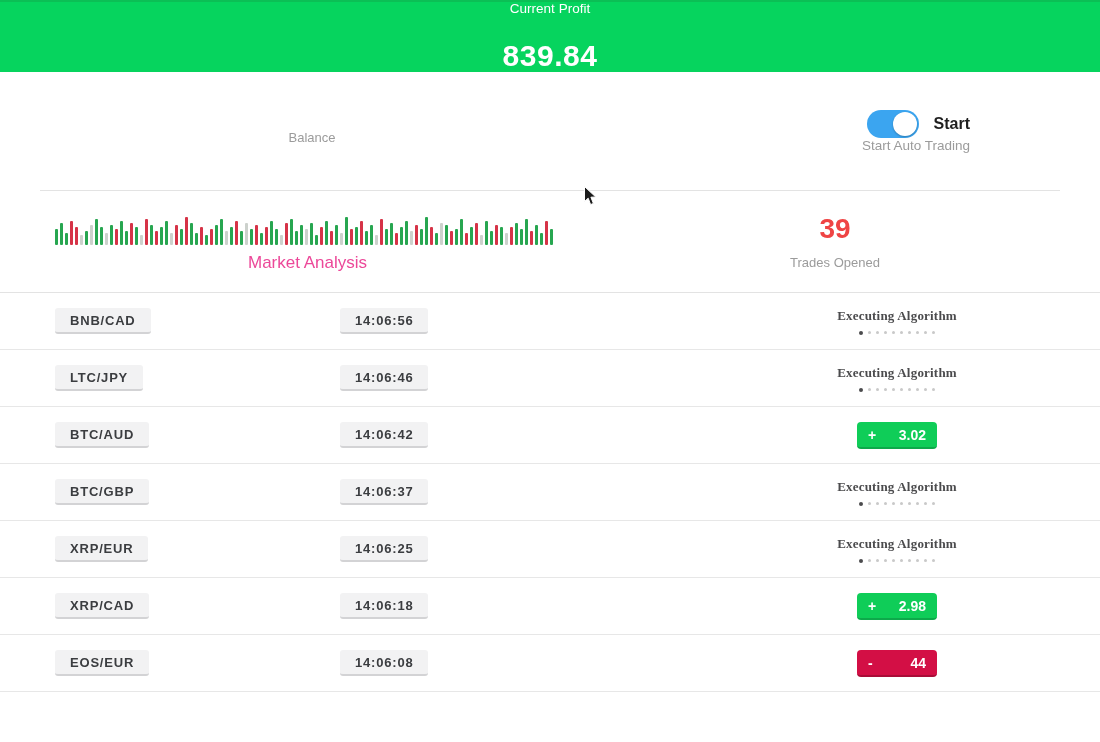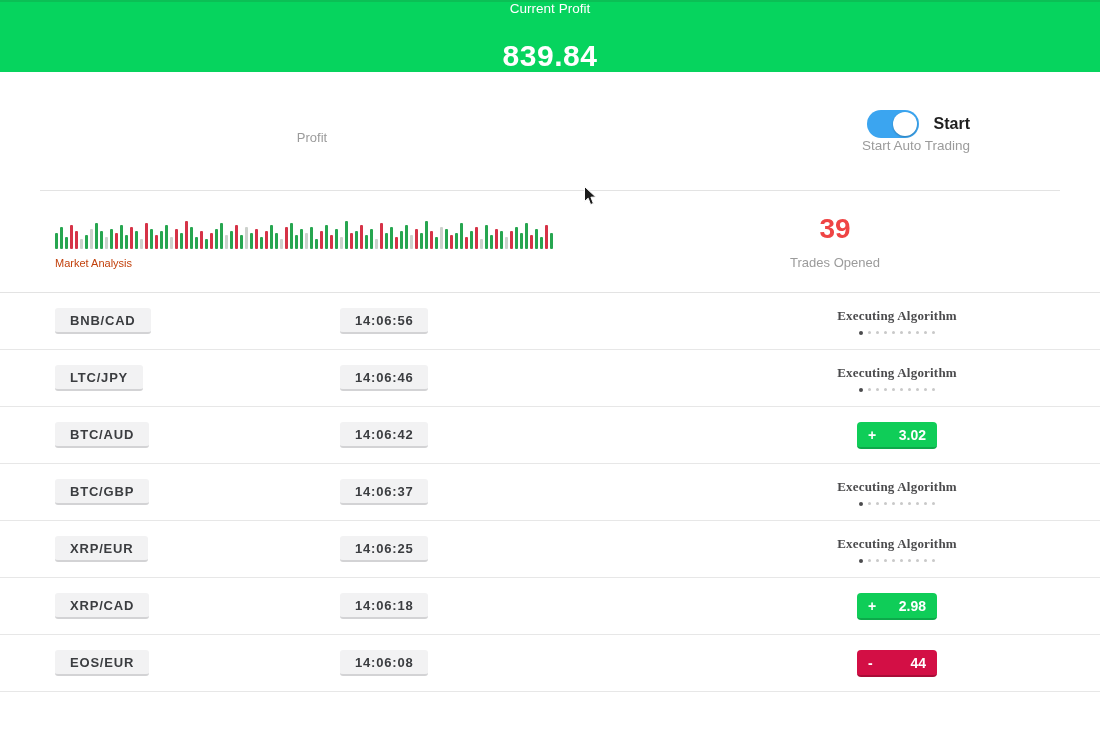--- a/index.html
+++ b/index.html
@@ -36,21 +36,21 @@
   .toggle-caption { font-size:13.5px; color:#9b9b9b; }
 
   .divider { border-top:1px solid #e3e3e3; margin:0 40px; }
 
   
   .stats2 { position:relative; height:101px; }
   .market-block { position:absolute; left:55px; top:0; width:505px; height:100%;
     display:flex; flex-direction:column; justify-content:center; }
   .bars { display:flex; align-items:flex-end; gap:2px; height:34px; }
   .bars span { width:3px; display:block; border-radius:1px; }
-  .market-label { font-size:11px; color:#c2410c; text-align:left; margin-top:8px; }
+  .market-label { font-size:17px; color:#ec4899; text-align:center; margin-top:8px; }
   .trades-block { position:absolute; left:700px; top:0; width:270px; height:100%;
     display:flex; flex-direction:column; align-items:center; justify-content:center; }
   .trades-value { font-size:28px; font-weight:bold; color:#ef4444; }
   .trades-label { font-size:13px; color:#9b9b9b; margin-top:10px; }
 
   
   .rows { border-top:1px solid #e3e3e3; }
   .trow { height:57px; display:flex; align-items:center; border-bottom:1px solid #e7e7e7; }
   .col-pair { width:340px; padding-left:55px; }
   .col-time { width:174px; display:flex; justify-content:flex-start; }
@@ -77,21 +77,21 @@
 <div class="page">
 
 
   <div class="banner">
     <div class="banner-label">Current Profit</div>
     <div class="banner-value">839.84</div>
   </div>
 
   <div class="stats1">
     <div class="balance-block">
-      <div class="balance-label">Profit</div>
+      <div class="balance-label">Balance</div>
     </div>
     <div class="toggle-block">
       <div class="toggle-row">
         <div class="toggle">
           <div class="knob"></div>
         </div>
         <span class="toggle-label">Start</span>
       </div>
       <div class="toggle-caption">Start Auto Trading</div>
     </div>

